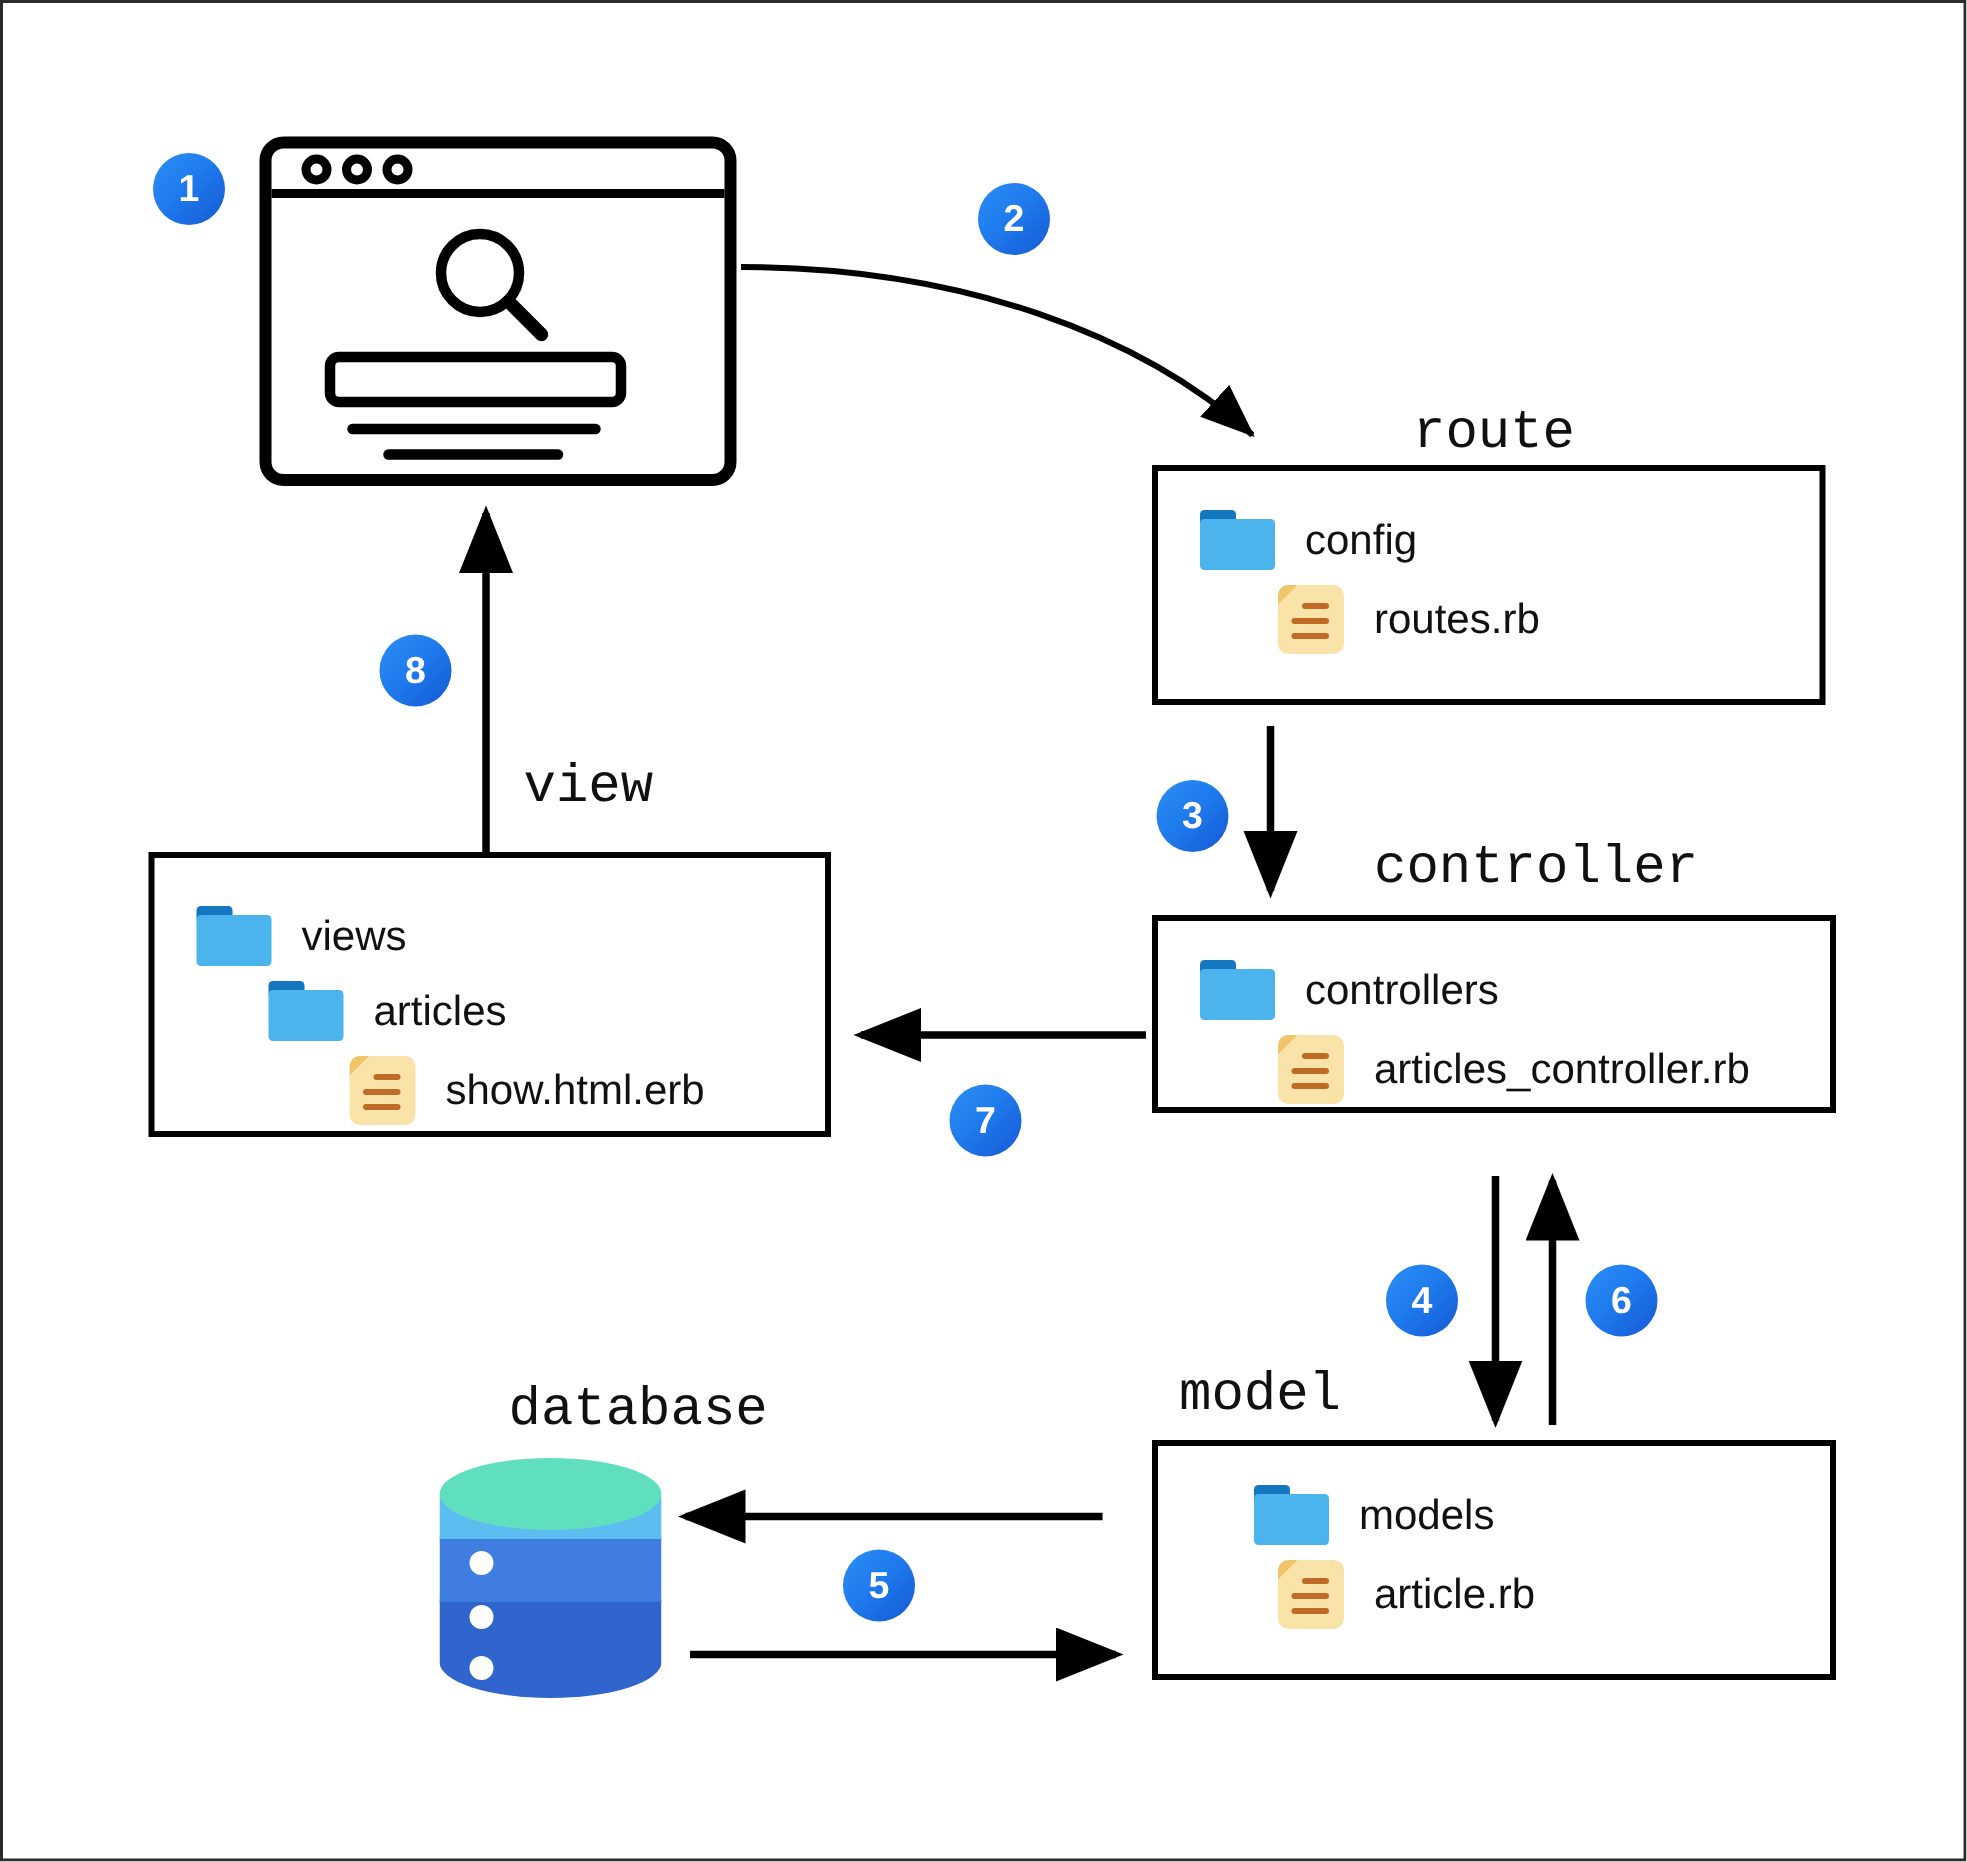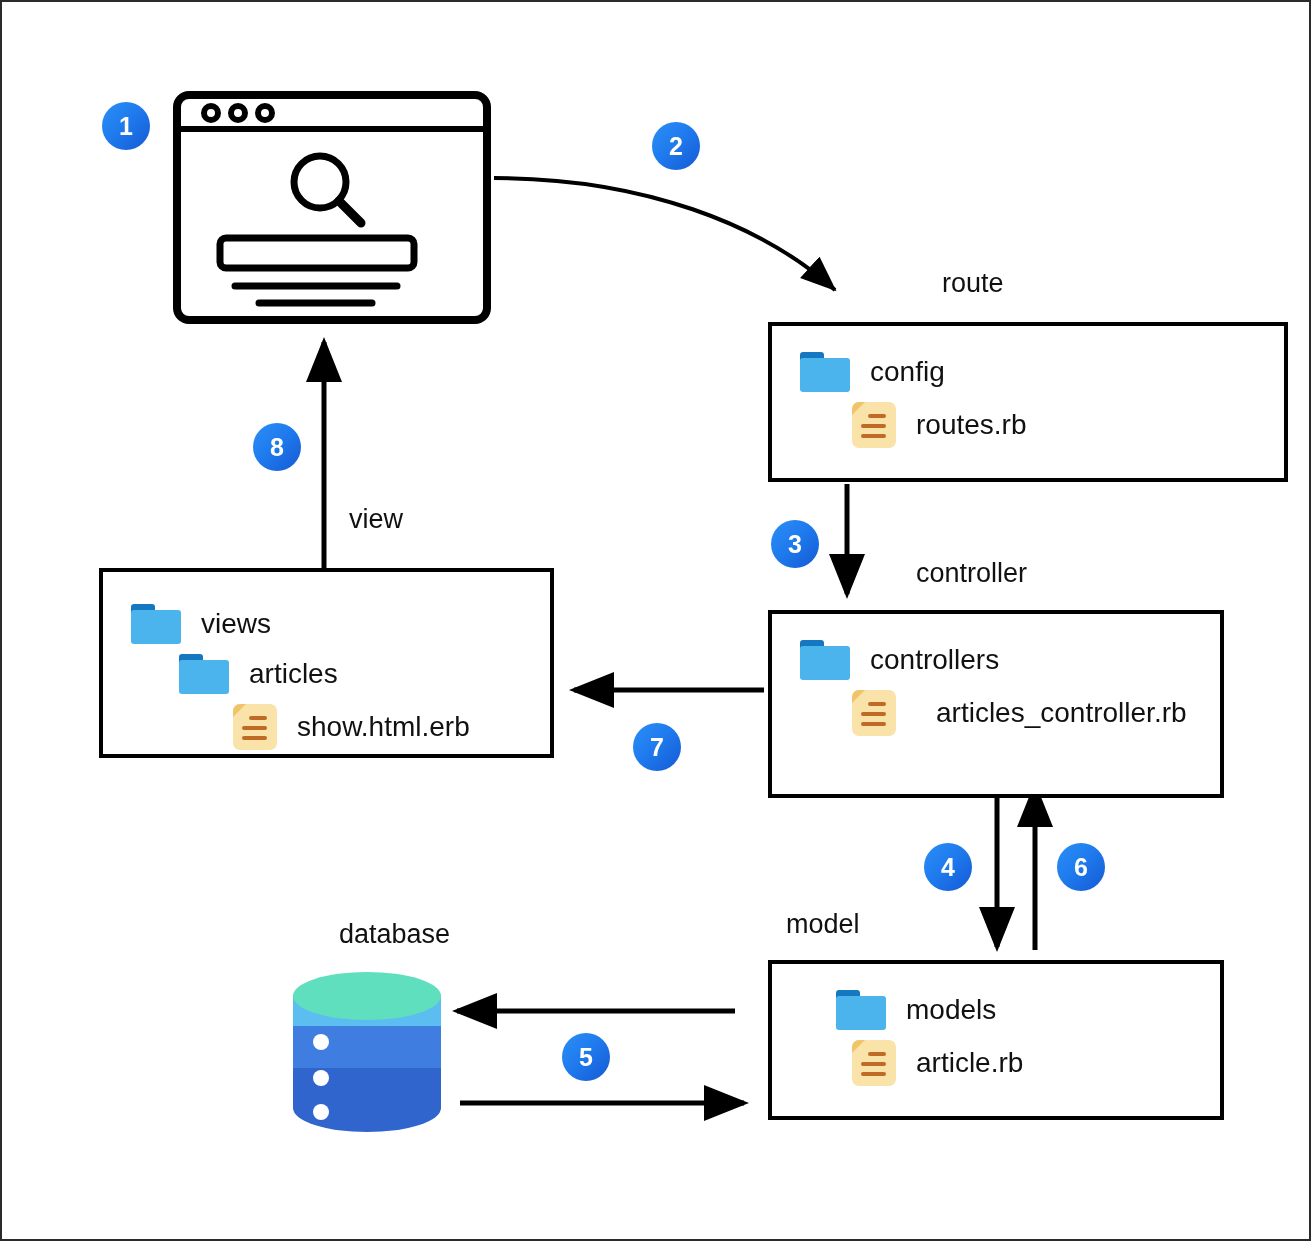--- a/index.html
+++ b/index.html
@@ -52,24 +52,24 @@
   .panel {
     position: absolute;
     background: #ffffff;
     border: 4px solid #000000;
     box-sizing: border-box;
   }
 
   
   .caption {
     position: absolute;
-    font-size: 27px;
+    font-size: 36px;
     color: #111111;
     white-space: nowrap;
-    font-family: Liberation Sans, sans-serif;
+    font-family: Liberation Mono, monospace;
   }
 
   
   .row {
     position: absolute;
     display: flex;
     align-items: center;
     white-space: nowrap;
   }
   .row .label {
@@ -211,49 +211,49 @@
     <div class="dot" style="top:98px;"></div>
     <div class="dot" style="top:132px;"></div>
   </div>
 
   <div class="caption" style="left:940px; top:266px;">route</div>
   <div class="caption" style="left:914px; top:556px;">controller</div>
   <div class="caption" style="left:784px; top:907px;text-align:right;">model</div>
   <div class="caption" style="left:347px; top:502px;">view</div>
   <div class="caption" style="left:307px; top:917px;margin-left:30px;">database</div>
 
-  <div class="panel" style="left:766px; top:320px; width:520px; height:160px;">
+  <div class="panel" style="left:766px; top:308px; width:449px; height:160px;">
     <div class="row" style="left:28px; top:26px;">
       <span class="folder">
         <span class="tab"></span>
           <span class="body"></span>
       </span>
       <span class="label">config</span>
     </div>
     <div class="row" style="left:80px; top:76px;justify-content:space-between;">
       <span class="file">
         <span class="sheet"></span>
           <span class="fold"></span>
         <span class="ln ln1"></span>
           <span class="ln ln2"></span>
           <span class="ln ln3"></span>
       </span>
       <span class="label">routes.rb</span>
     </div>
   </div>
 
-  <div class="panel" style="left:766px; top:608px; width:456px; height:188px;">
+  <div class="panel" style="left:766px; top:608px; width:456px; height:132px;">
     <div class="row" style="left:28px; top:26px;">
       <span class="folder">
         <span class="tab"></span>
           <span class="body"></span>
       </span>
       <span class="label">controllers</span>
     </div>
-    <div class="row" style="left:80px; top:76px;gap:20px;">
+    <div class="row" style="left:80px; top:76px;">
       <span class="file">
         <span class="sheet"></span>
           <span class="fold"></span>
         <span class="ln ln1"></span>
           <span class="ln ln2"></span>
           <span class="ln ln3"></span>
       </span>
       <span class="label">articles_controller.rb</span>
     </div>
   </div>

